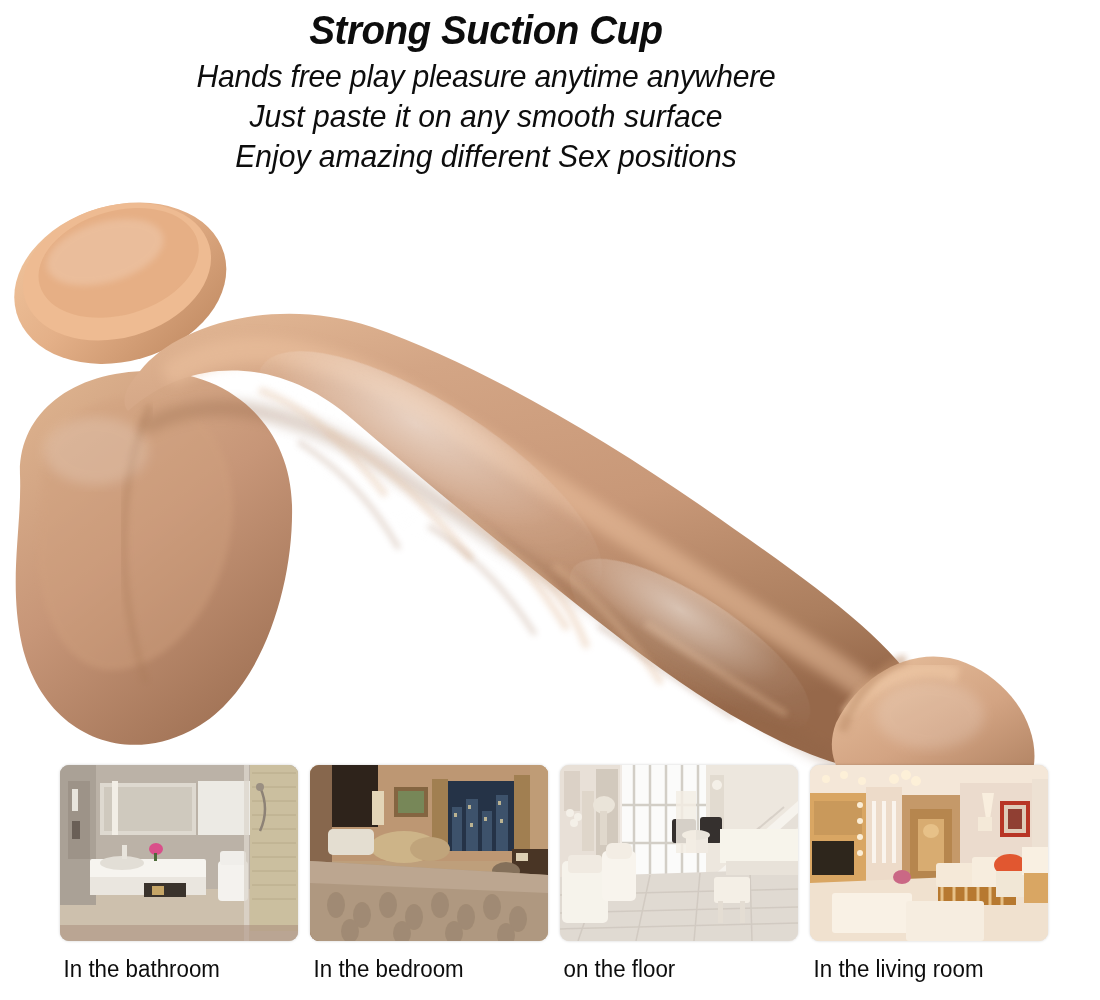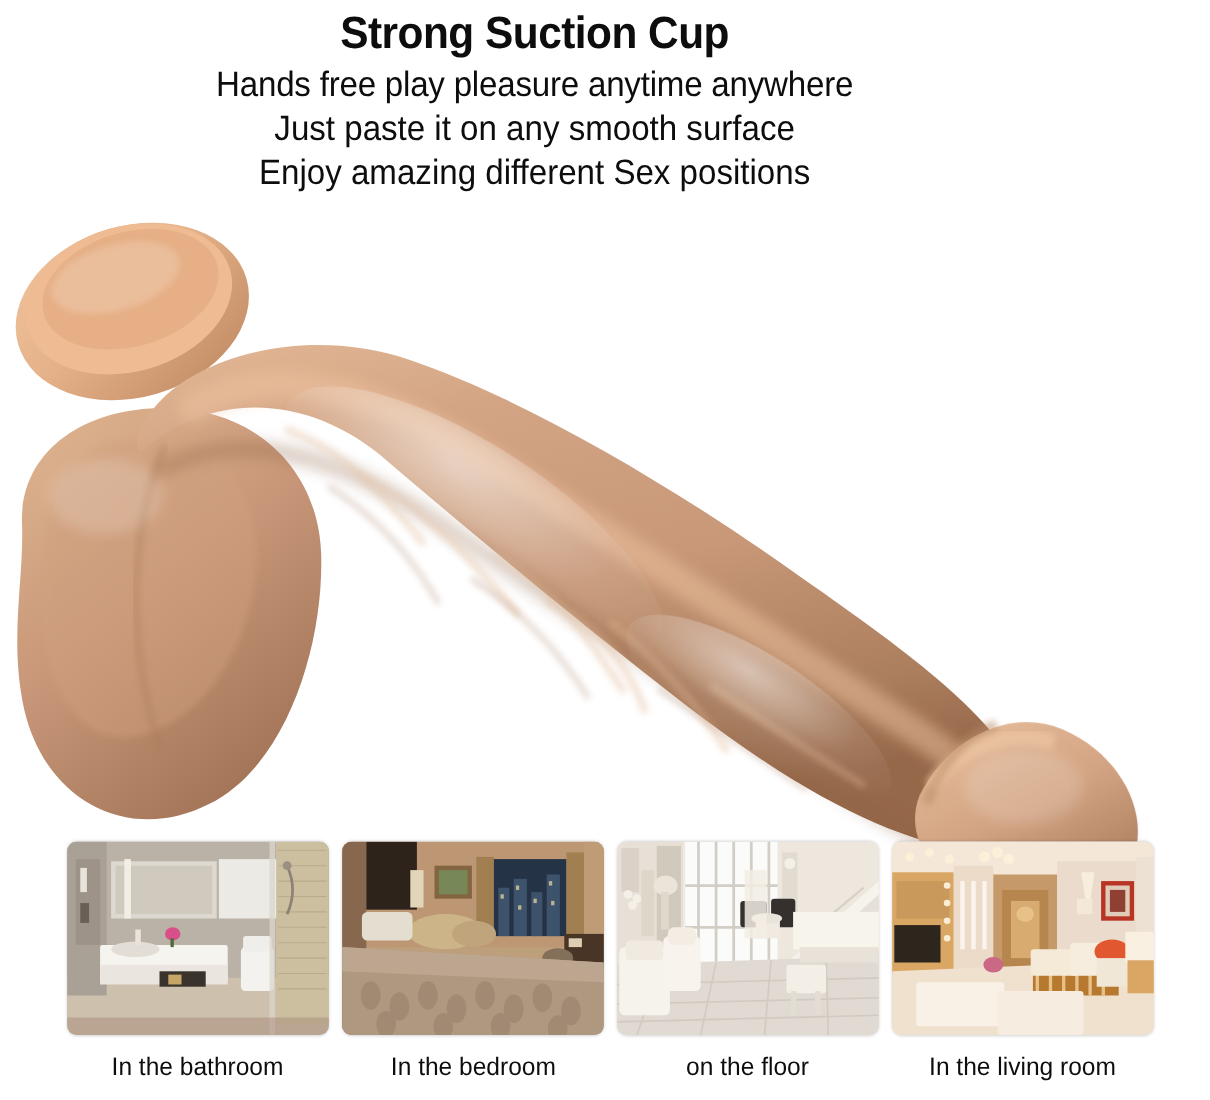--- a/index.html
+++ b/index.html
@@ -16,20 +16,21 @@
   }
 
   
   .header {
     position: absolute;
     left: 0;
     top: 0;
     width: 972px;
     text-align: center;
     z-index: 30;
+    font-style: italic;
   }
   .title {
     font-size: 41px;
     font-weight: bold;
     color: #0d0d0d;
     letter-spacing: -0.5px;
     line-height: 52px;
     margin: 0;
     padding-top: 4px;
     transform: scaleX(0.94);
@@ -63,21 +64,20 @@
     width: 990px;
     height: 232px;
     display: flex;
     gap: 10px;
     z-index: 20;
   }
   .thumb-cell {
     width: 240px;
     display: flex;
     flex-direction: column;
-    align-items: center;
   }
   .thumb-frame {
     width: 238px;
     height: 176px;
     border-radius: 9px;
     overflow: hidden;
     background: #ddd;
     box-shadow: 0 0 3px rgba(0,0,0,0.18);
     position: relative;
   }

